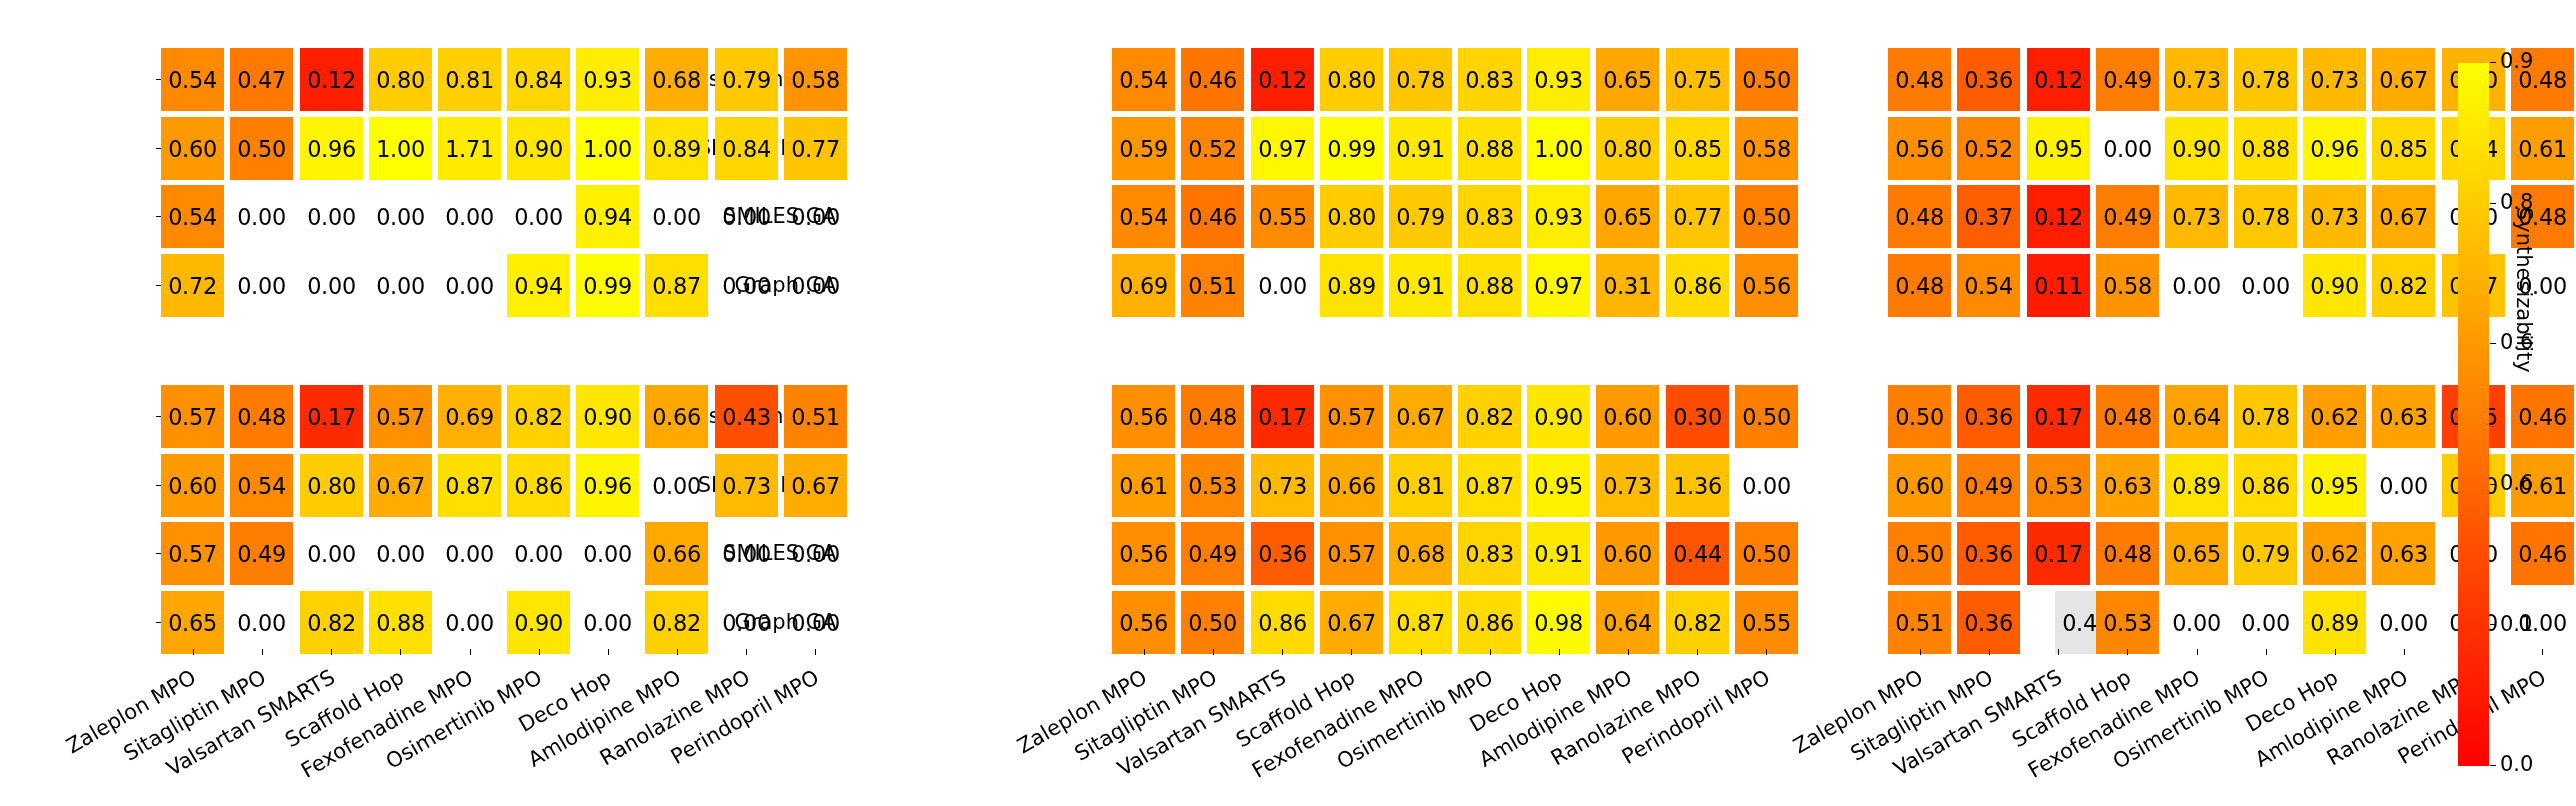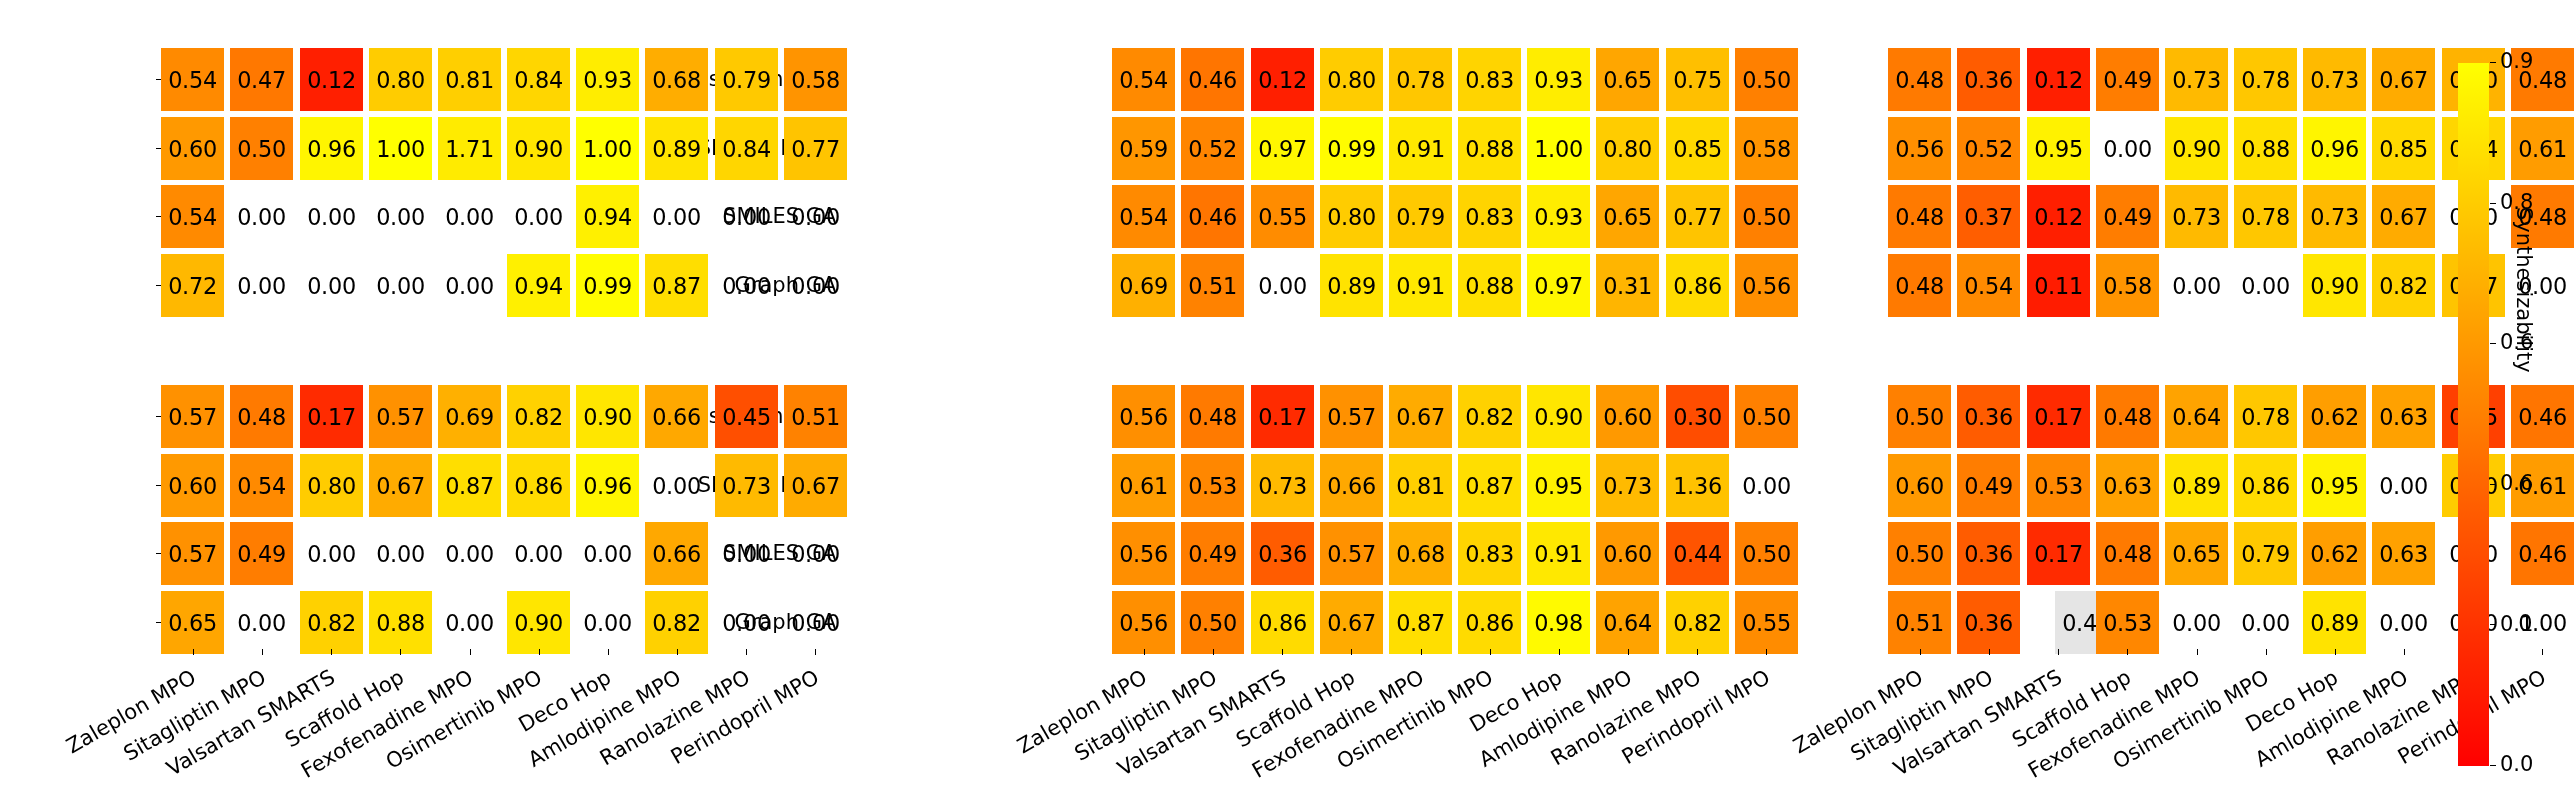--- a/index.html
+++ b/index.html
@@ -123,21 +123,21 @@
         <div class="rowlabel" style="top: 0px; width: 155px;">Best from Data</div>
         <div class="tickmark" style="top: 31px; right: 683px; left: 156px;"></div>
         <div class="cell" style="left: 161px; top: 0px; background: rgb(255, 145, 0);">0.57</div>
         <div class="cell" style="left: 230px; top: 0px; background: rgb(255, 122, 0);">0.48</div>
         <div class="cell" style="left: 300px; top: 0px; background: rgb(255, 43, 0);">0.17</div>
         <div class="cell" style="left: 369px; top: 0px; background: rgb(255, 145, 0);">0.57</div>
         <div class="cell" style="left: 438px; top: 0px; background: rgb(255, 176, 0);">0.69</div>
         <div class="cell" style="left: 507px; top: 0px; background: rgb(255, 209, 0);">0.82</div>
         <div class="cell" style="left: 576px; top: 0px; background: rgb(255, 230, 0);">0.90</div>
         <div class="cell" style="left: 645px; top: 0px; background: rgb(255, 168, 0);">0.66</div>
-        <div class="cell" style="left: 715px; top: 0px; background: rgb(255, 79, 0);">0.45</div>
+        <div class="cell" style="left: 715px; top: 0px; background: rgb(255, 79, 0);">0.43</div>
         <div class="cell" style="left: 784px; top: 0px; background: rgb(255, 130, 0);">0.51</div>
         <div class="rowlabel" style="top: 69px; width: 155px;">SMILES LSTM</div>
         <div class="tickmark" style="top: 100px; right: 683px; left: 156px;"></div>
         <div class="cell" style="left: 161px; top: 69px; background: rgb(255, 153, 0);">0.60</div>
         <div class="cell" style="left: 230px; top: 69px; background: rgb(255, 138, 0);">0.54</div>
         <div class="cell" style="left: 300px; top: 69px; background: rgb(255, 204, 0);">0.80</div>
         <div class="cell" style="left: 369px; top: 69px; background: rgb(255, 171, 0);">0.67</div>
         <div class="cell" style="left: 438px; top: 69px; background: rgb(255, 222, 0);">0.87</div>
         <div class="cell" style="left: 507px; top: 69px; background: rgb(255, 219, 0);">0.86</div>
         <div class="cell" style="left: 576px; top: 69px; background: rgb(255, 245, 0);">0.96</div>

